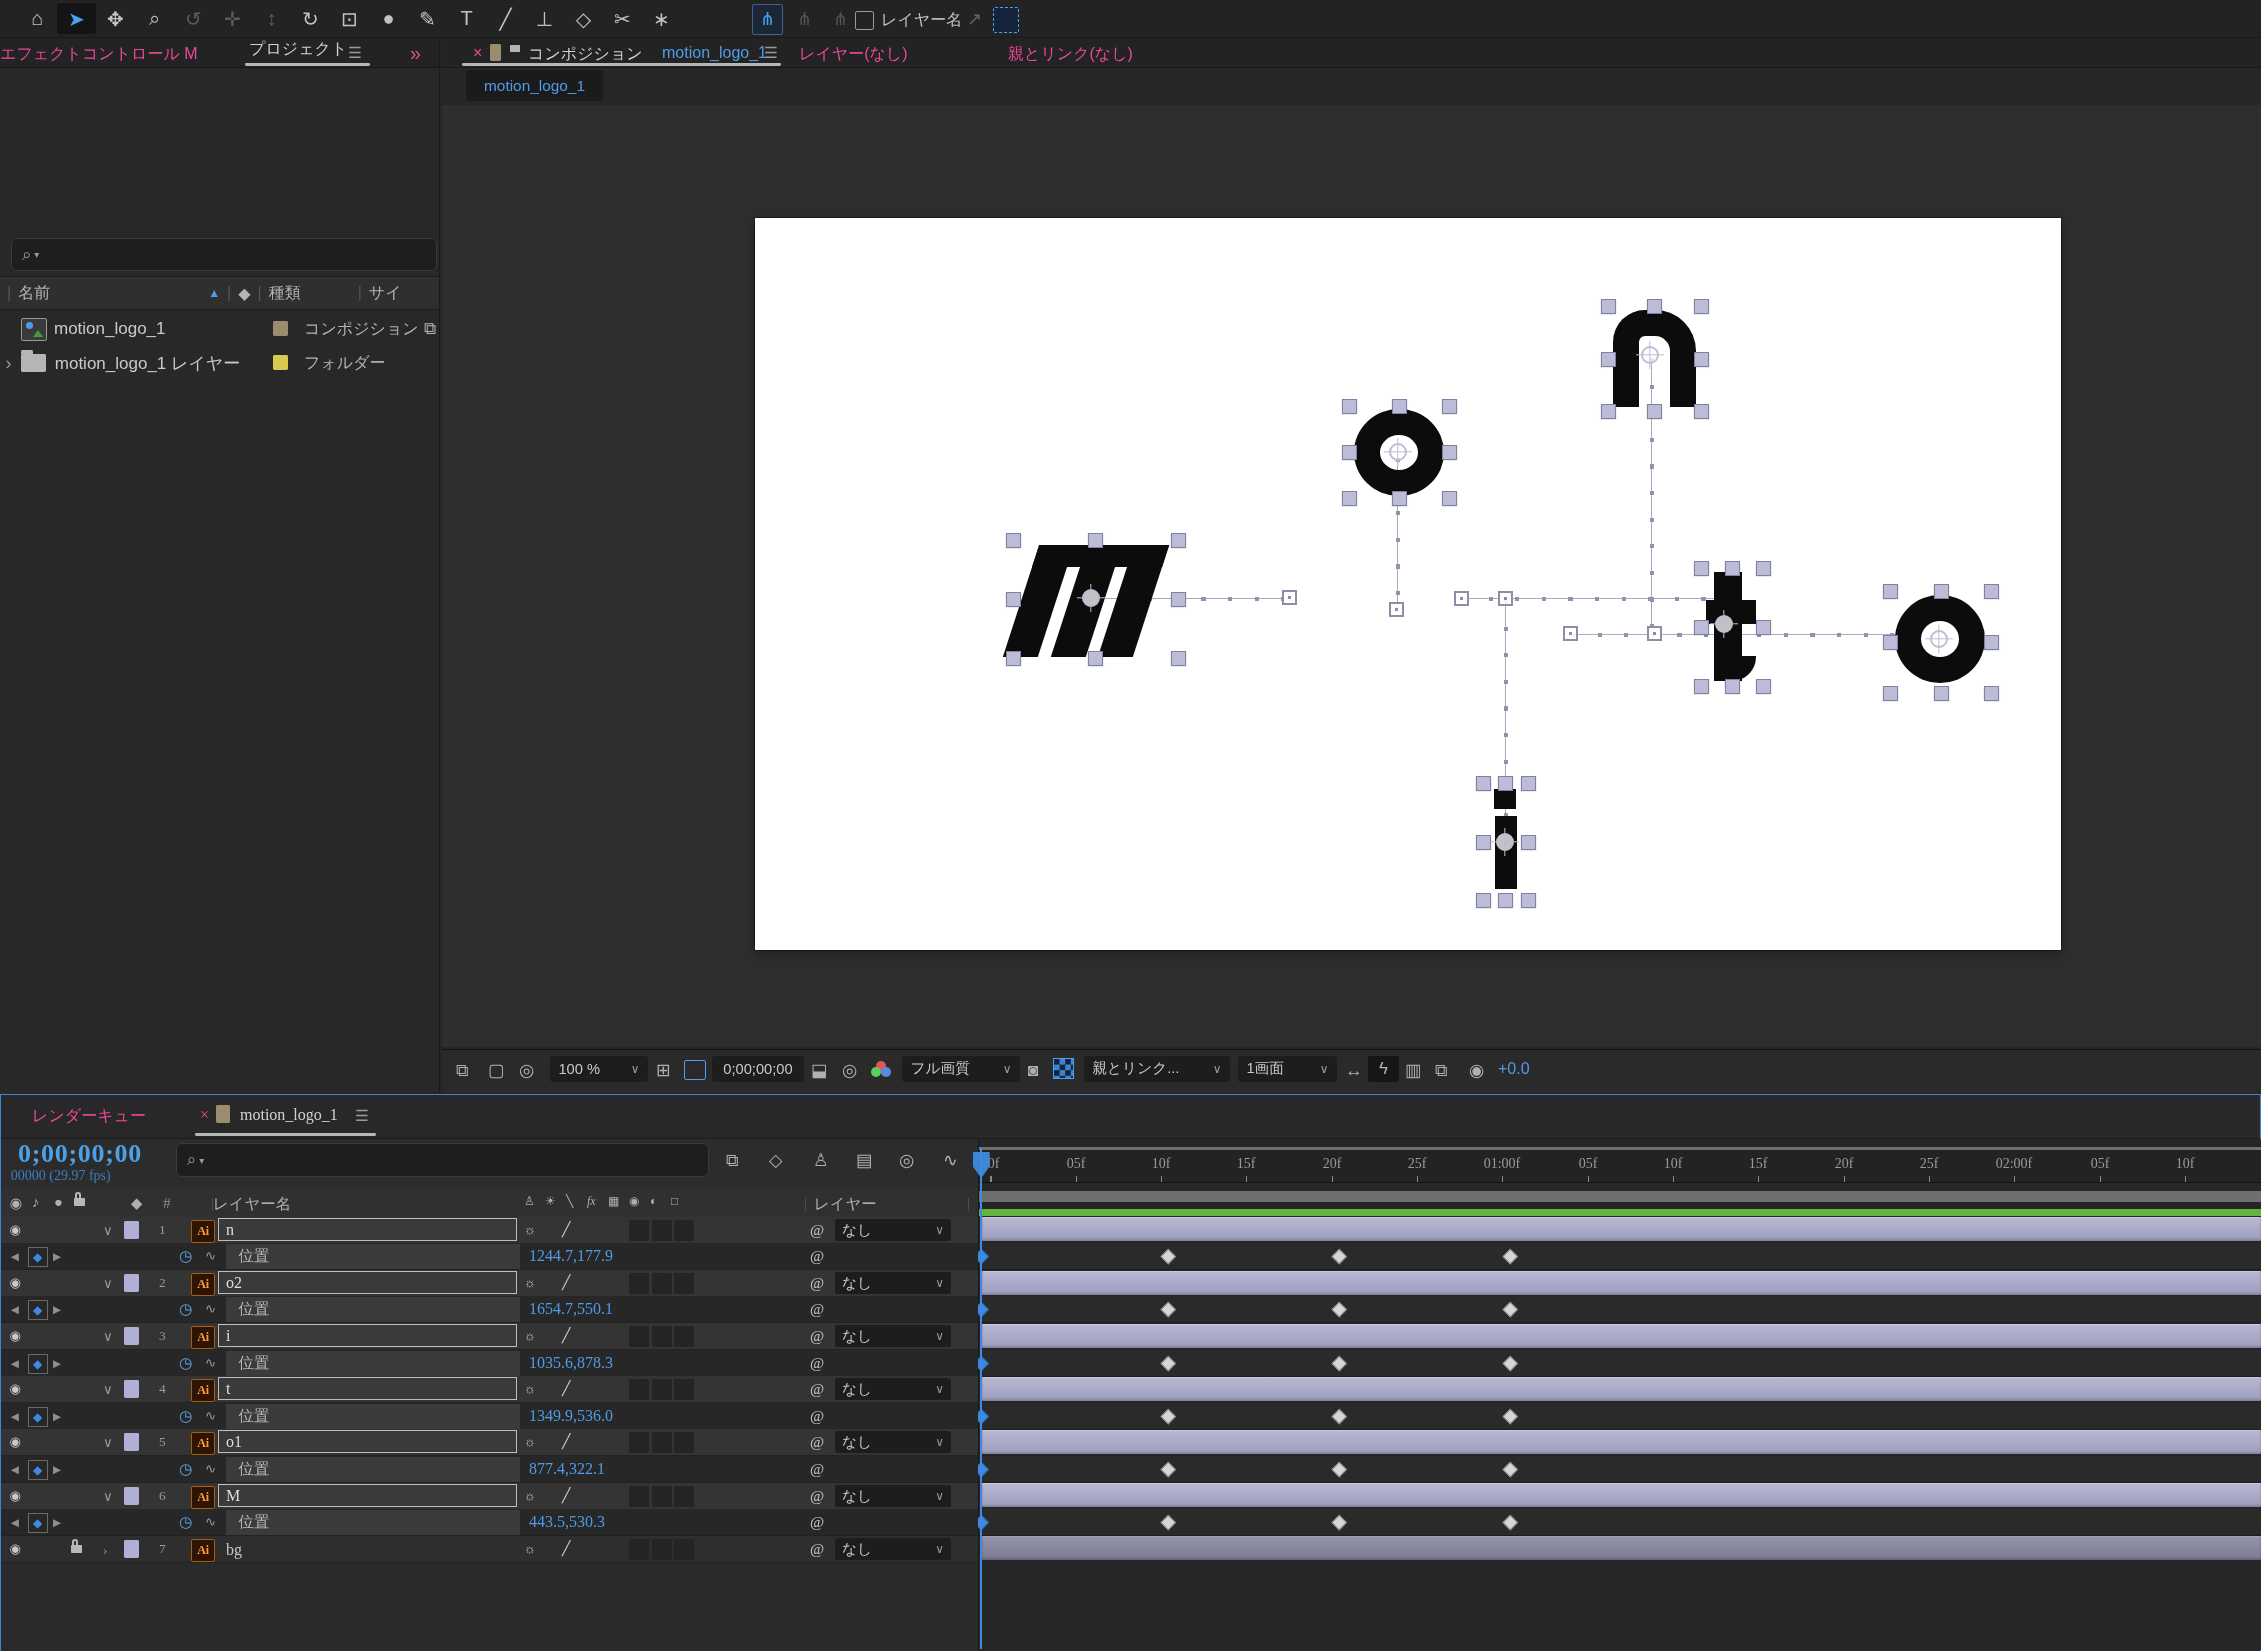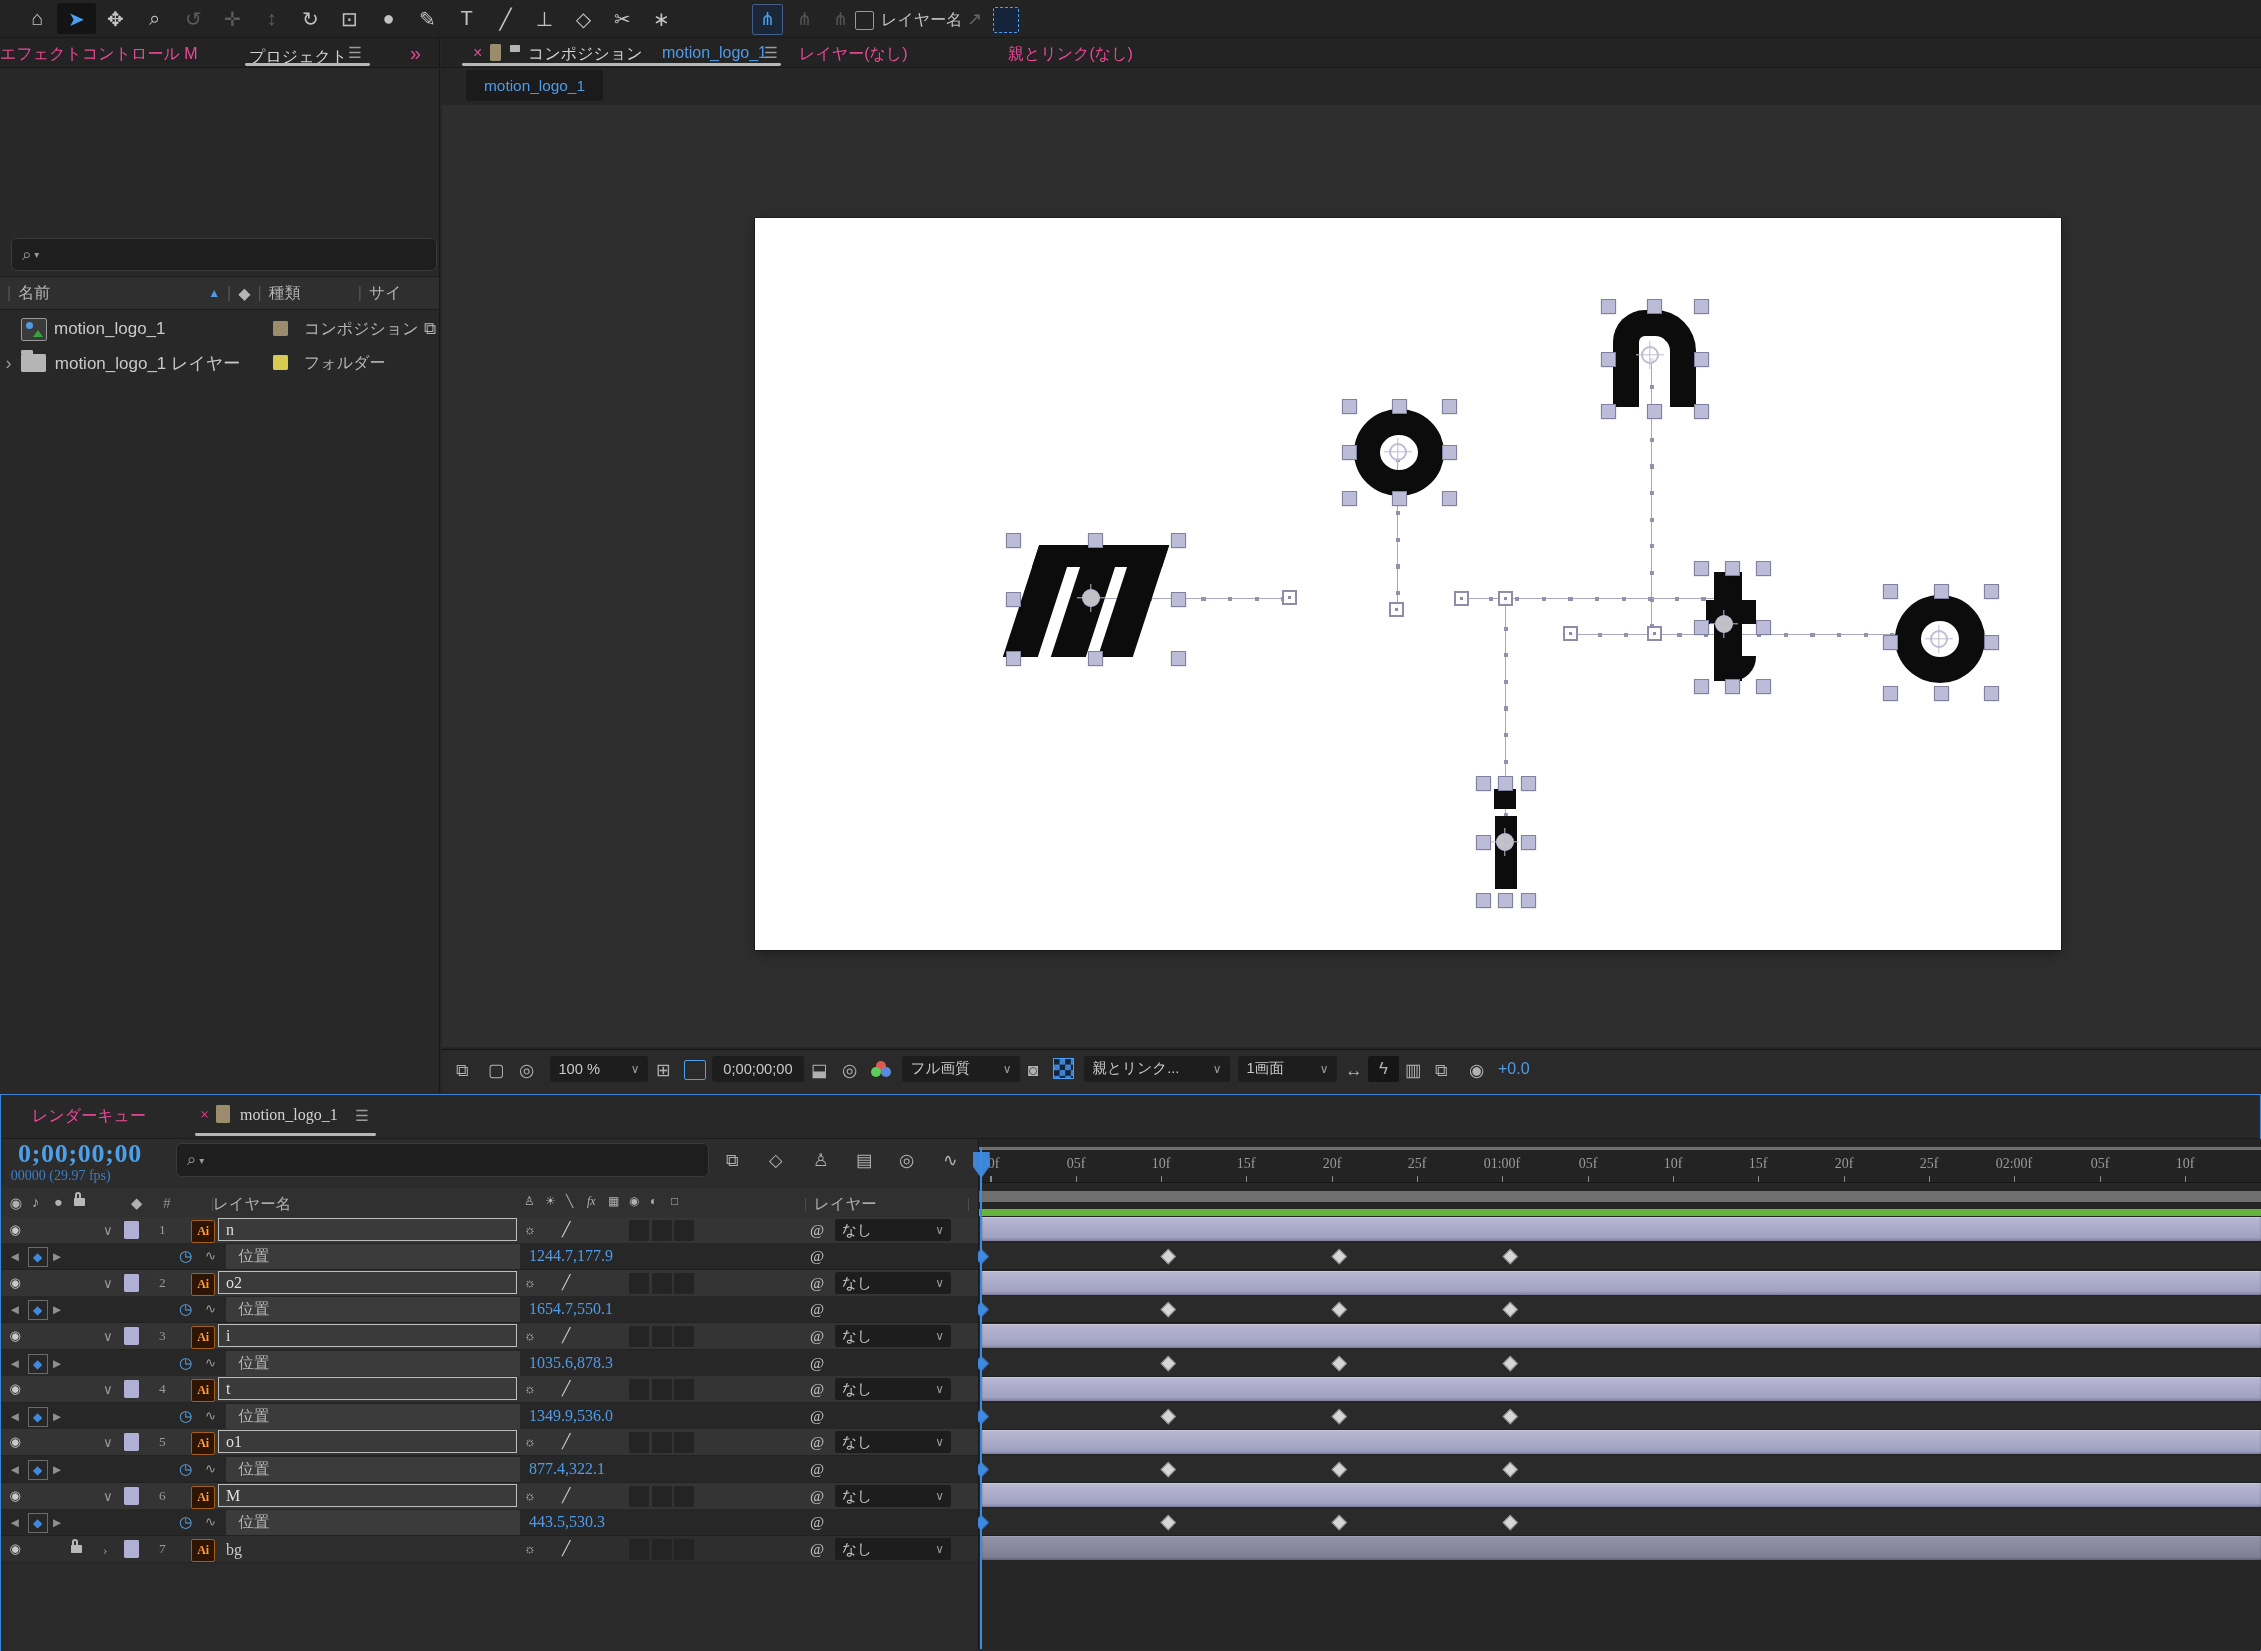--- a/index.html
+++ b/index.html
@@ -170,21 +170,21 @@
     </div>
   <div class="abs snap-box">
     <span class="checkbox"></span>
     <span class="snap-label">レイヤー名</span>
   </div>
   <div class="abs toolbar-misc" style="left:967px;top:8.4px;">↗</div>
   <div class="abs marquee-blue"></div>
 
   <div class="abs tabstrip left">
     <span class="abs tabtxt inactive-tab" style="left:0px;top:5.6px;">エフェクトコントロール M</span>
-    <span class="abs tabtxt active-tab" style="left:249px;top:9px;">プロジェクト</span>
+    <span class="abs tabtxt active-tab" style="left:249px;top:1px;">プロジェクト</span>
     <span class="abs menu-glyph" style="left:348px;top:6.3px;">☰</span>
     <span class="abs underline" style="left:245px;top:25px;width:125px;"></span>
     <span class="abs tabtxt inactive-tab" style="left:410px;top:3.5px;font-size:19.6px;">»</span>
   </div>
 
   <div class="abs tabstrip comp">
     <span class="abs tabtxt inactive-tab" style="left:32px;top:5.6px;">×</span>
     <span class="abs swatch" style="left:49px;top:5.6px;width:11.2px;height:17px;background:#9c8c6e;"></span>
     <span class="abs" style="left:69px;top:7px;width:9.8px;height:7px;background:#b5b5b5;border-radius:0.7px;"></span>
     <span class="abs tabtxt active-tab" style="left:87px;top:5.6px;">コンポジション</span>

